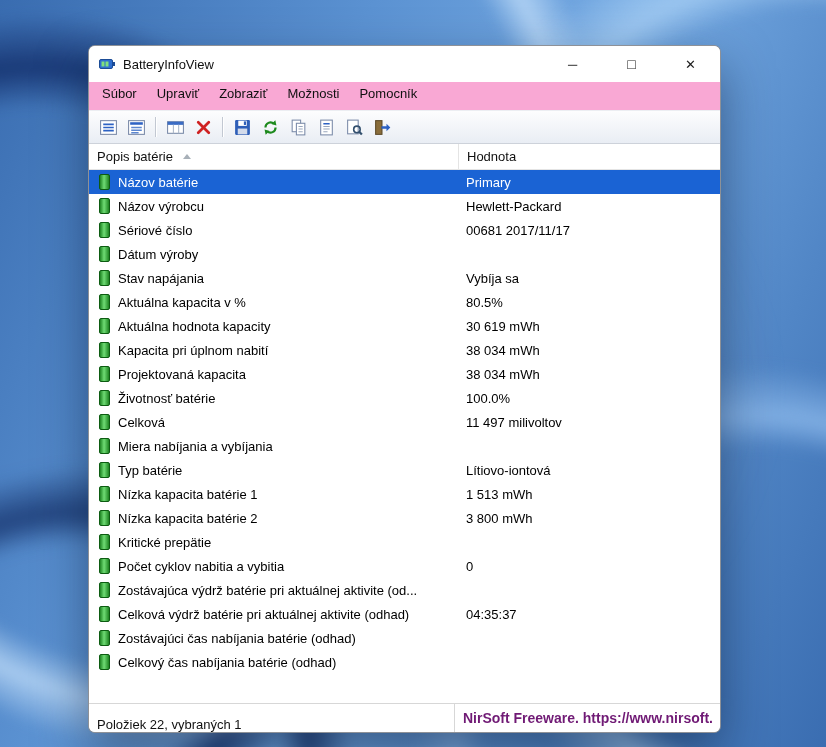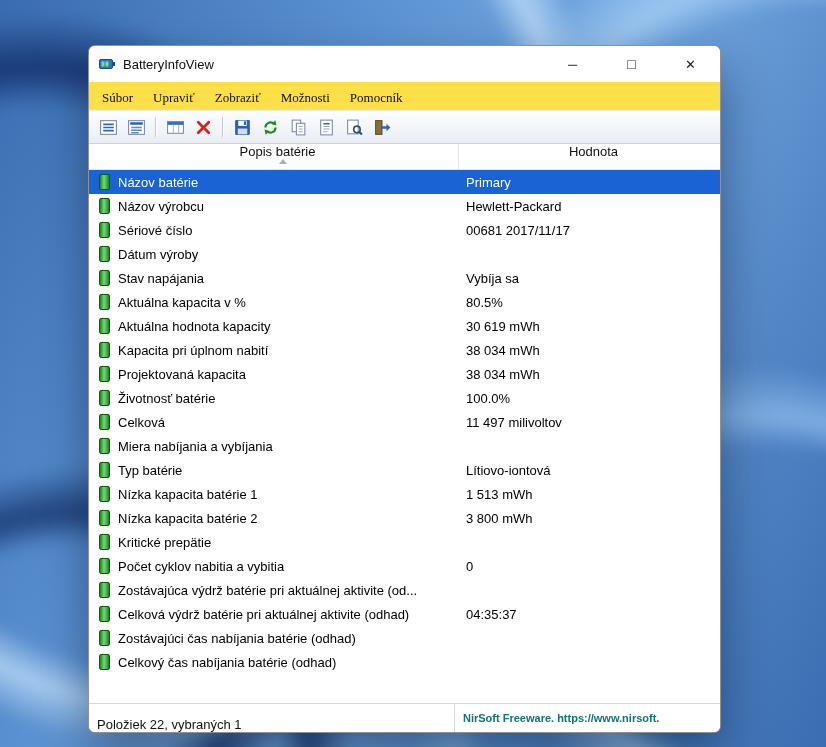--- a/index.html
+++ b/index.html
@@ -35,37 +35,37 @@
     display:flex;flex-direction:column;overflow:hidden;
   }
   .titlebar{height:36px;flex:0 0 auto;display:flex;align-items:center;padding-left:10px;background:#fff;}
   .app-icon{width:17px;height:17px;display:inline-flex;}
   .title{font-size:13px;color:#101010;margin-left:7px;}
   .caption-controls{margin-left:auto;display:flex;height:100%;}
   .ctrl{width:59px;height:100%;display:flex;align-items:center;justify-content:center;
         font-size:13px;color:#1a1a1a;background:transparent;border:none;cursor:default;}
   .ctrl.max{font-size:14px;}
 
-  .menubar{height:28px;flex:0 0 auto;display:flex;align-items:flex-end;padding:0 3px;font-size:13px;color:#101010;background:#fde047;font-family:Liberation Serif, serif;}
+  .menubar{height:28px;flex:0 0 auto;display:flex;align-items:flex-start;padding:0 3px;font-size:13px;color:#101010;background:#f9a8d4;}
   .menu-item{padding:4px 10px;}
 
   .toolbar{
     height:32px;flex:0 0 auto;display:flex;align-items:center;padding:0 5px;
     background:linear-gradient(#fdfdfe,#e9edf4);
     border-top:1px solid #eceef2;border-bottom:1px solid #cdd2da;
   }
   .tbtn{width:26px;height:26px;display:flex;align-items:center;justify-content:center;
         background:transparent;border:1px solid transparent;padding:0;margin:0 1px;}
   .tbtn svg{width:19px;height:19px;}
   .tsep{width:1px;height:20px;background:#c2c8d2;box-shadow:1px 0 0 #fff;margin:0 5px;flex:0 0 auto;}
 
   .listview{flex:1;display:flex;flex-direction:column;background:#fff;overflow:hidden;}
   .lheader{height:25px;flex:0 0 auto;display:grid;grid-template-columns:370px 1fr;
            font-size:13px;color:#101010;border-bottom:1px solid #e4e4e4;background:#fff;}
-  .hcell{display:flex;align-items:center;padding-left:8px;flex-direction:column;}
+  .hcell{display:flex;align-items:center;padding-left:8px;}
   .hcell.first{border-right:1px solid #e4e4e4;}
   .sort-arrow{width:0;height:0;margin-left:10px;
               border-left:4px solid transparent;border-right:4px solid transparent;
               border-bottom:5px solid #a8b0b8;}
 
   .rows{flex:1;overflow:hidden;}
   .row{display:grid;grid-template-columns:370px 1fr;height:24px;align-items:center;
        font-size:13px;color:#000;cursor:default;}
   .row .lab{display:flex;align-items:center;padding-left:10px;white-space:nowrap;overflow:hidden;text-align:right;}
   .row .val{padding-left:7px;white-space:nowrap;overflow:hidden;}
@@ -74,21 +74,21 @@
   .batt{width:9px;height:14px;flex:0 0 auto;margin-right:8px;position:relative;
         border:1px solid #0d5c12;border-radius:2px;
         background:linear-gradient(90deg,#1e8322,#6fdc74 45%,#1e8322);}
   .batt::before{content:"";position:absolute;left:2px;top:-3px;width:3px;height:2px;
         background:#0d5c12;border-radius:1px;}
 
   .statusbar{height:28px;flex:0 0 auto;display:flex;align-items:stretch;background:#fff;
              border-top:1px solid #d7d7d7;font-size:13px;color:#101010;}
   .status-left{flex:1;display:flex;align-items:flex-end;padding-left:8px;}
   .status-right{width:257px;display:flex;align-items:center;padding-left:8px;border-left:1px solid #d7d7d7;}
-  .status-right a{color:#0f766e;font-weight:bold;font-size:11px;text-decoration:none;}
+  .status-right a{color:#701a75;font-weight:bold;font-size:14px;text-decoration:none;}
 </style>
 </head>
 <body>
 
 <div class="desktop">
   <div class="ribbon r1"></div>
   <div class="ribbon r2"></div>
   <div class="ribbon r3"></div>
   <div class="ribbon r4"></div>
   <div class="ribbon r5"></div>

